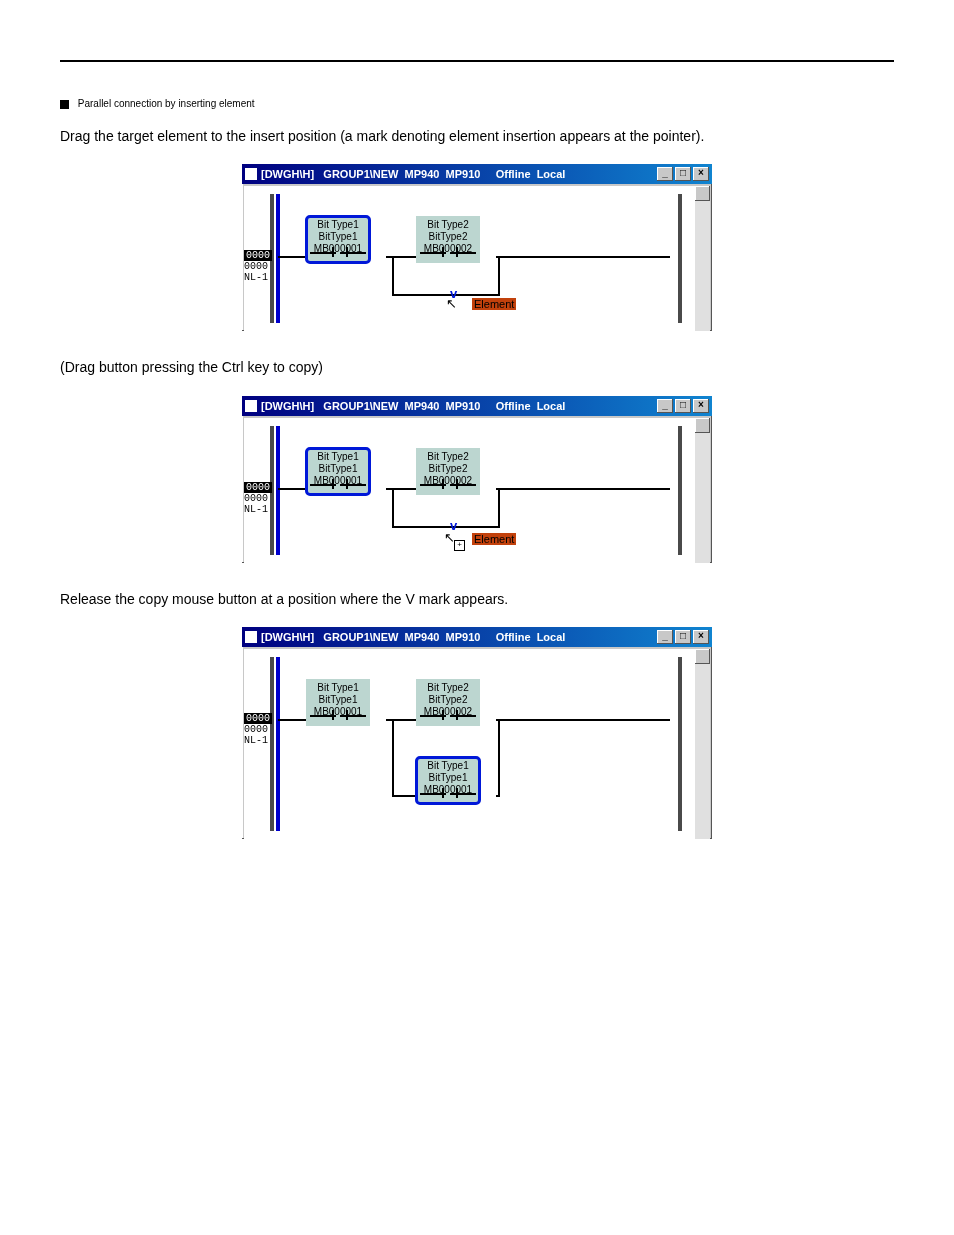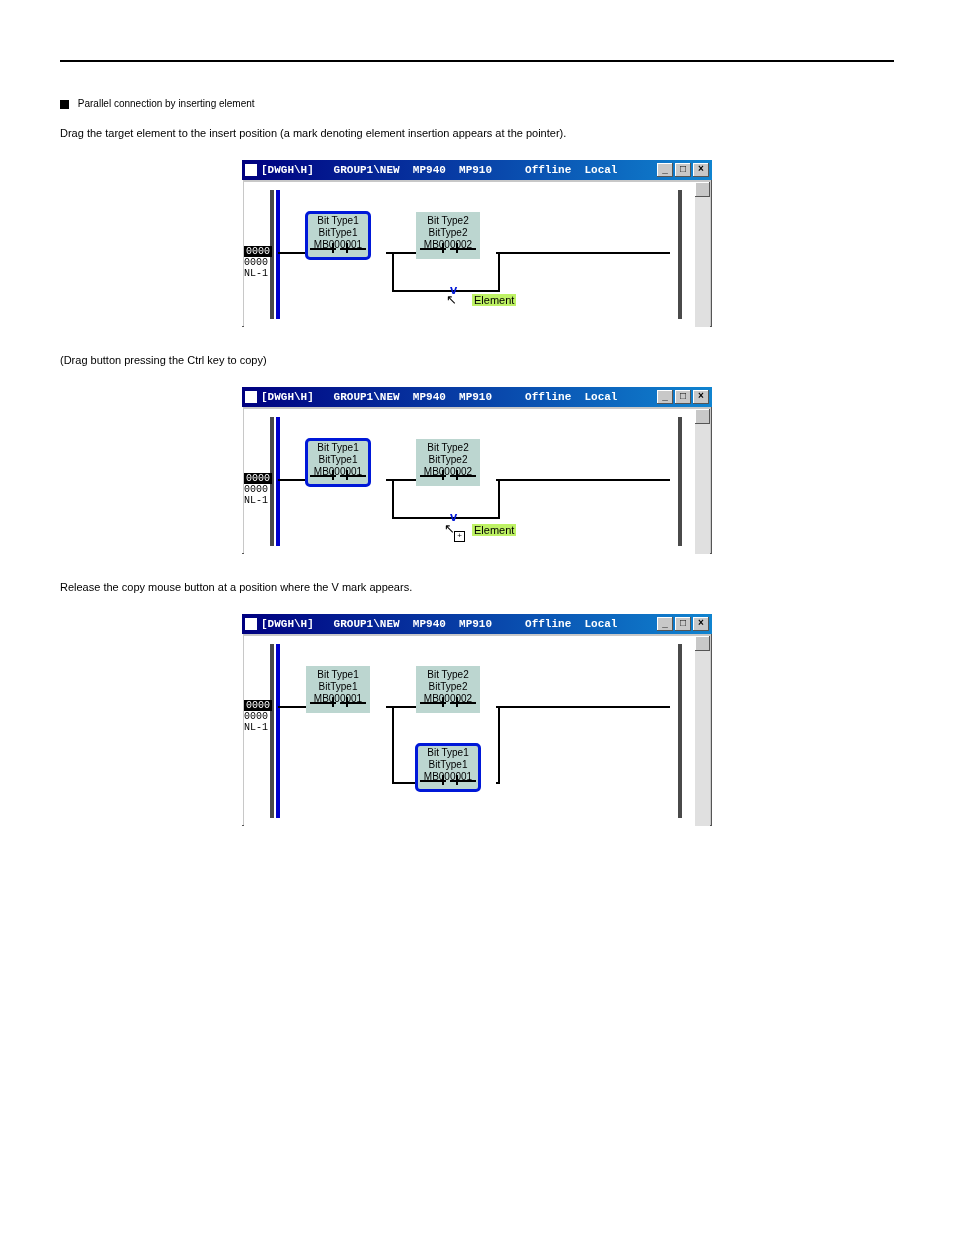--- a/index.html
+++ b/index.html
@@ -6,35 +6,35 @@
     font-family: Arial, Helvetica, sans-serif;
     font-size: 13px;
     color: #000;
     margin: 0;
     padding: 40px 60px;
     background: #fff;
   }
   hr.rule { border: none; border-top: 2px solid #000; margin: 20px 0 30px 0; }
   .blk-square { display:inline-block; width:9px; height:9px; background:#000; vertical-align:middle; margin-right:6px; }
   h3.sec { font-size:10px; font-weight:normal; margin:36px 0 6px 0; }
-  p.sec { margin:17px 0 18px 0; font-size:11px; line-height:1.45; max-width:720px; }
+  p.sec { margin:17px 0 18px 0; font-size:14px; line-height:1.45; max-width:720px; }
   .win {
     width:470px; height:auto; margin:6px auto 26px auto;
     background:#c8c8c8;
     box-shadow: inset -1px -1px 0 #555, inset 1px 1px 0 #fff;
     font-family:"MS Sans Serif", Arial, sans-serif;
   }
   .titlebar {
     display:flex; align-items:center;
     height:20px; padding:0 3px;
     background:linear-gradient(90deg,#000080 0%,#1084d0 100%);
     color:#fff; font-size:11px; font-weight:bold;
   }
   .title-icon { width:12px; height:12px; background:#fff; margin-right:4px; flex:0 0 auto; }
-  .title-text { white-space:pre;font-family:Liberation Mono, monospace; }
+  .title-text { white-space:pre; }
   .title-space { flex:1; }
   .win-btn {
     width:16px; height:14px; margin-left:2px;
     background:#c8c8c8; color:#000; font-size:10px; line-height:12px; text-align:center;
     box-shadow: inset -1px -1px 0 #555, inset 1px 1px 0 #fff;
   }
   .client {
     background:#fff; margin:2px; position:relative;
     height:145px;
   }
@@ -67,21 +67,21 @@
   .elem .contact::before, .elem .contact::after {
     content:""; position:absolute; top:50%; height:2px; background:#000;
   }
   .elem .contact::before { left:4px;  width:26px; }
   .elem .contact::after  { right:4px; width:26px; }
   .elem .bars {
     position:absolute; left:50%; top:2px; width:12px; margin-left:-6px; height:10px;
     border-left:2px solid #000; border-right:2px solid #000;
   }
 
-  .tip { position:absolute; font-size:11px; padding:0 2px; background:#bef264; }
+  .tip { position:absolute; font-size:11px; padding:0 2px; background:#c2410c; }
   .cursor { position:absolute; font-size:13px; color:#000; }
   .vmark { position:absolute; color:#0018d8; font-weight:bold; font-size:13px; }
   .plusbox { position:absolute; width:9px; height:9px; border:1px solid #000; font-size:8px; line-height:8px; text-align:center; background:#fff; }
 </style>
 </head>
 <body>
 
 <hr class="rule">
 
 <h3 class="sec">

